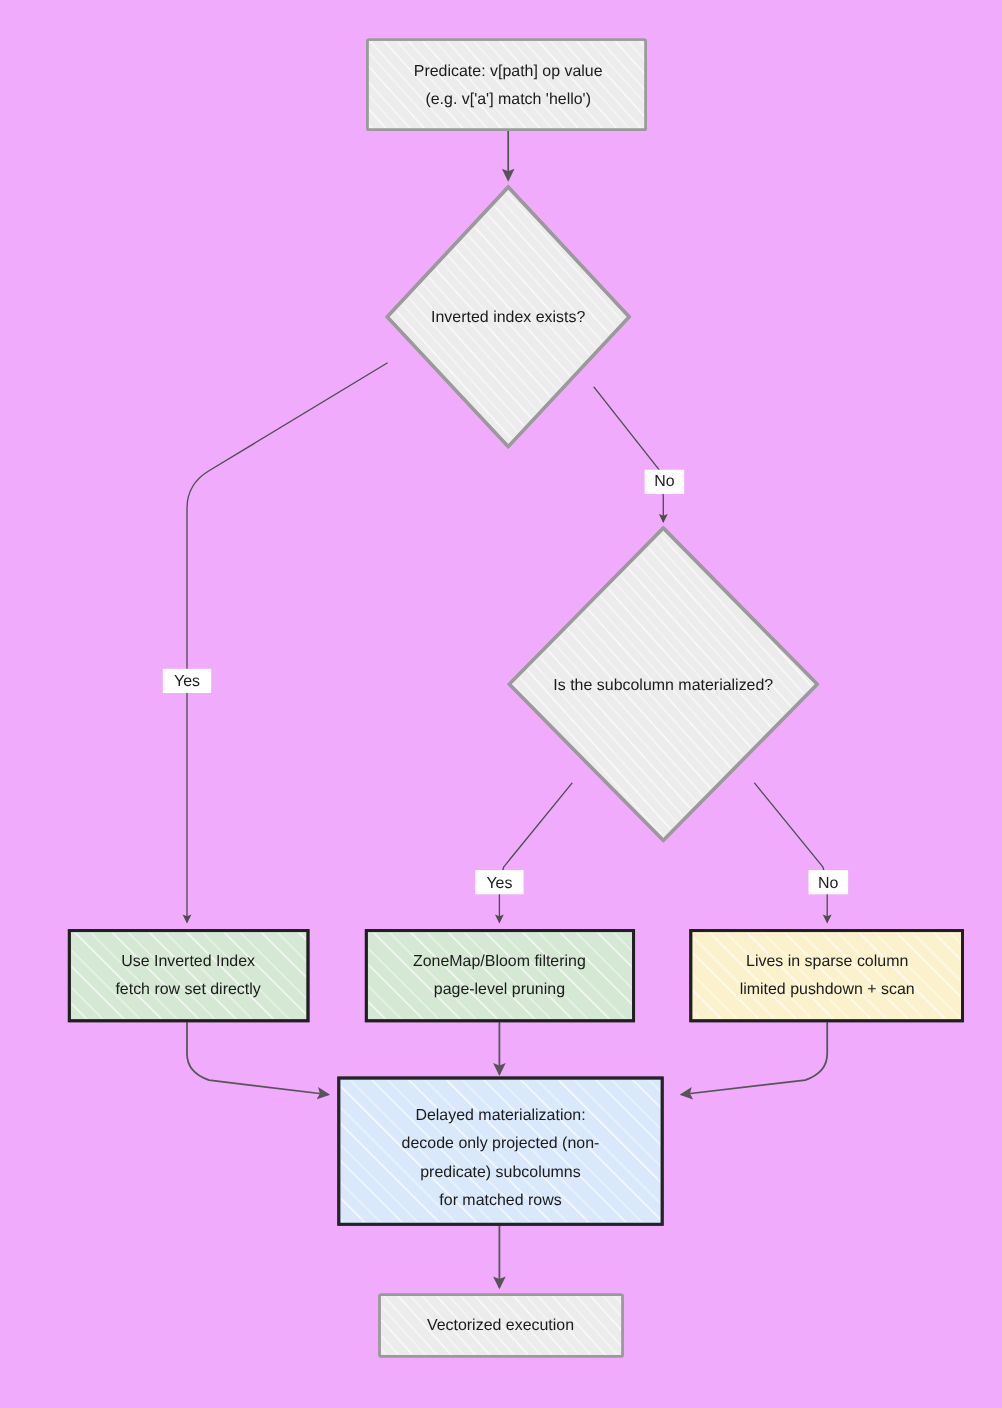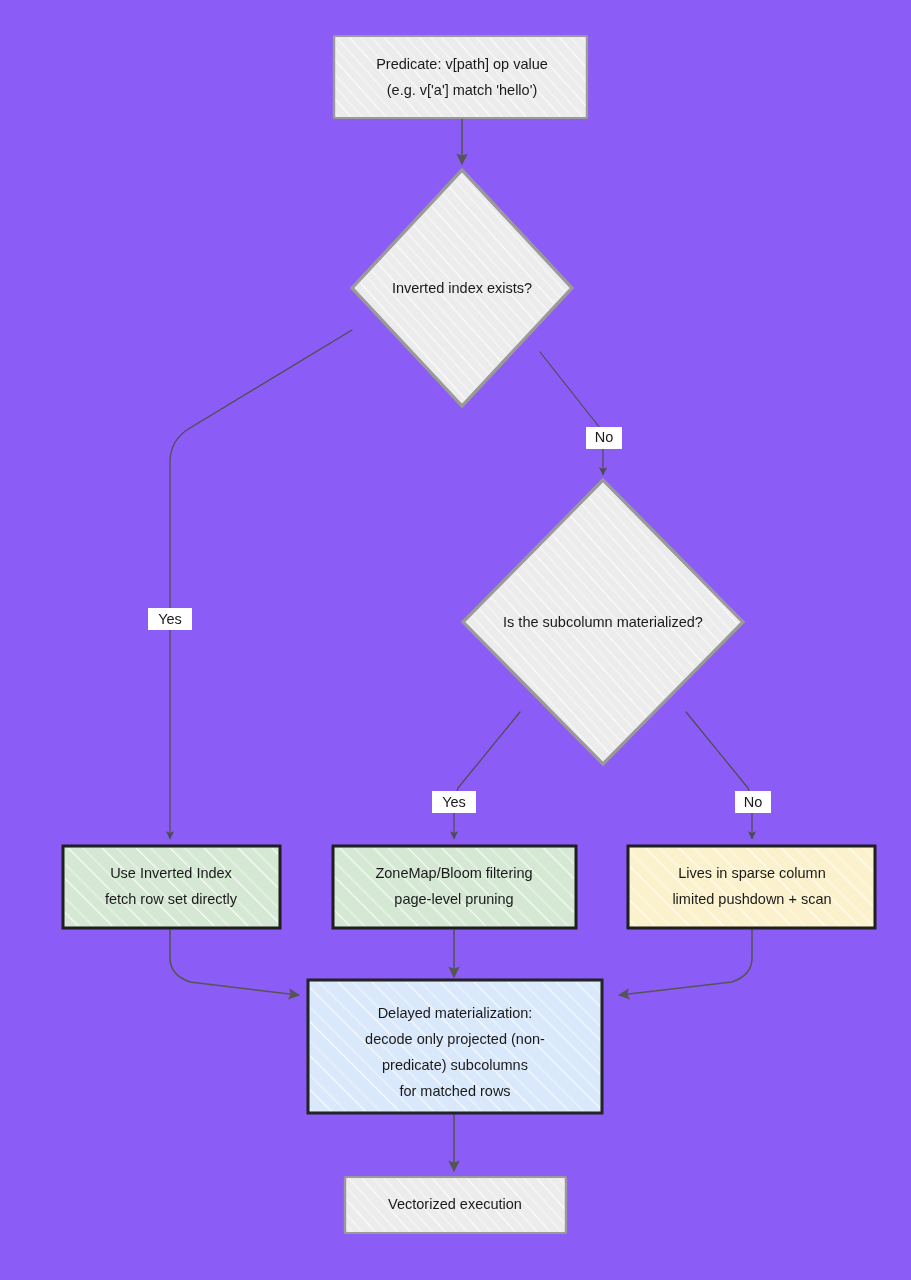--- a/index.html
+++ b/index.html
@@ -11,21 +11,21 @@
   body {
     width: 911px;
     height: 1280px;
     overflow: hidden;
     font-family: "Liberation Sans", sans-serif;
   }
   #flow-root {
     position: relative;
     width: 911px;
     height: 1280px;
-    background: #8b5cf6;
+    background: #f0abfc;
   }
   svg#flow-svg {
     position: absolute;
     top: 0;
     left: 0;
     width: 911px;
     height: 1280px;
     display: block;
   }
   .node-text {

